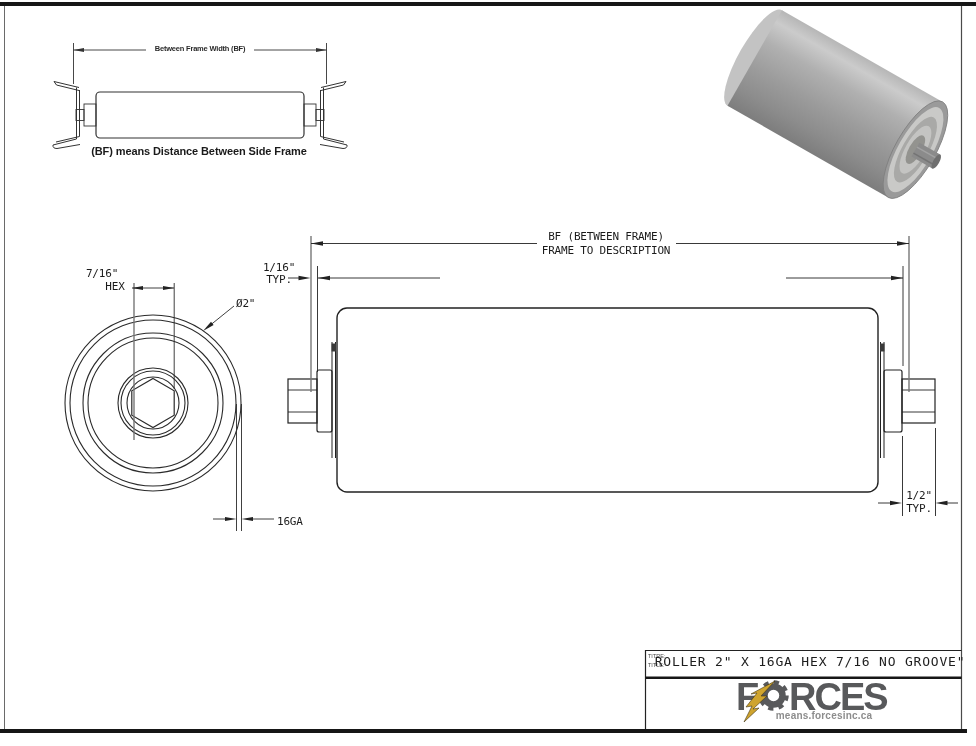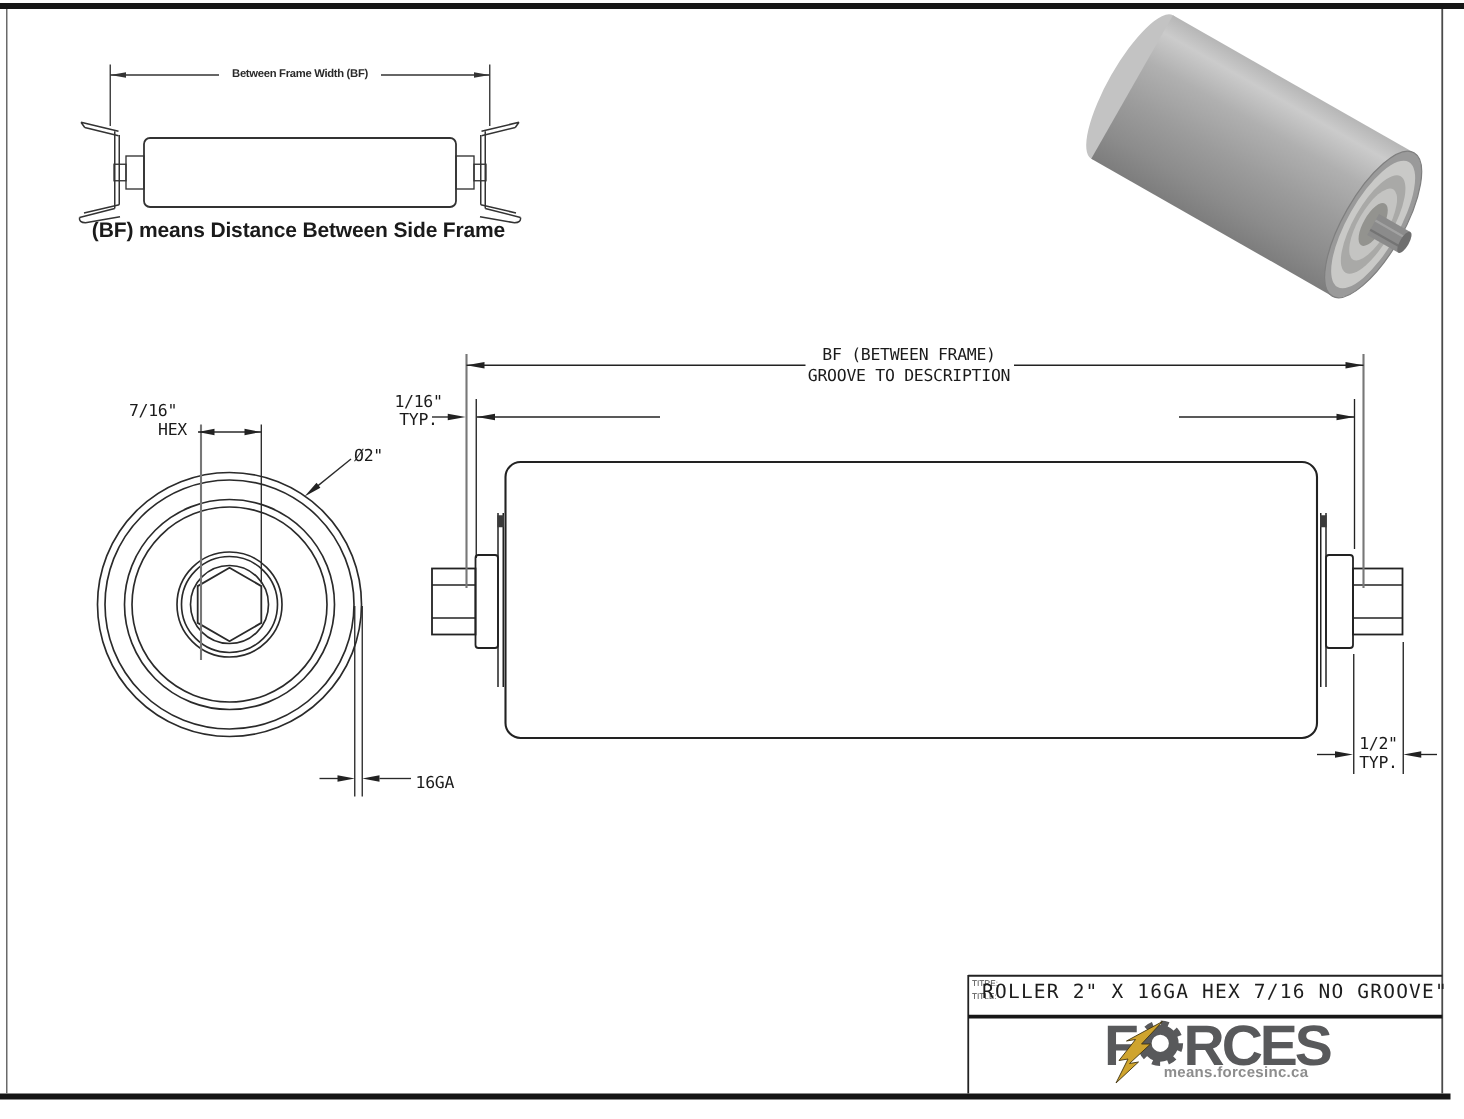--- a/index.html
+++ b/index.html
@@ -5,21 +5,21 @@
   html,body{margin:0;padding:0;background:#fff;}
   #stage{position:relative;width:976px;height:746px;background:#fff;overflow:hidden;
          font-family:"DejaVu Sans Mono", monospace;}
   svg.layer{position:absolute;left:0;top:0;}
   .txt{position:absolute;color:#1b1b1b;font-size:11px;line-height:1.05;letter-spacing:-0.2px;
        white-space:nowrap;}
   .ctr{transform:translateX(-50%);text-align:right;}
   .cad{font-family:"DejaVu Sans Mono", monospace;}
   .humanist{font-family:"Liberation Sans", sans-serif;}
   .mini-dim-label{font-size:7.5px;font-weight:bold;color:#2a2a2a;}
-  .mini-caption{font-size:14px;font-weight:bold;color:#1a1a1a;letter-spacing:-0.1px;}
+  .mini-caption{font-size:11px;font-weight:bold;color:#1a1a1a;letter-spacing:-0.1px;}
   .titleblock-small{font-size:5.5px;color:#444;line-height:1.5;letter-spacing:0;}
   .drawing-title{font-size:13px;color:#1d1d1d;letter-spacing:0.8px;}
   .logo-url{font-size:10px;font-weight:bold;color:#8d8d8d;letter-spacing:0.2px;}
 </style>
 </head>
 <body>
 
 <div id="stage">
 
   <svg class="layer" width="976" height="746" viewBox="0 0 976 746">
@@ -177,21 +177,21 @@
         <circle cx="773.5" cy="695.5" r="9" fill="none" stroke="#58595b" stroke-width="6.5"></circle>
       </g>
       <polygon points="775,681 761,696 767,696 753,709 759,708 744,722 752,706 746,707 757,693 751,694" fill="#cfa42e" stroke="#403310" stroke-width="0.6"></polygon>
     </g>
   </svg>
 
   <div class="txt humanist mini-dim-label ctr" style="left:200px;top:44.5px;">Between Frame Width (BF)</div>
   <div class="txt humanist mini-caption ctr" style="left:199px;top:146px;">(BF) means Distance Between Side Frame</div>
 
   <div class="txt cad ctr" style="left:606px;top:231px;">BF (BETWEEN FRAME)</div>
-  <div class="txt cad ctr" style="left:606px;top:245px;">GROOVE TO DESCRIPTION</div>
+  <div class="txt cad ctr" style="left:606px;top:245px;">FRAME TO DESCRIPTION</div>
 
 
   <div class="txt cad ctr" style="left:102px;top:268px;">7/16"</div>
   <div class="txt cad ctr" style="left:115px;top:280.5px;">HEX</div>
 
   <div class="txt cad ctr" style="left:279px;top:261.5px;">1/16"</div>
   <div class="txt cad ctr" style="left:279px;top:274px;">TYP.</div>
 
   <div class="txt cad" style="left:236px;top:298px;">Ø2"</div>
 

